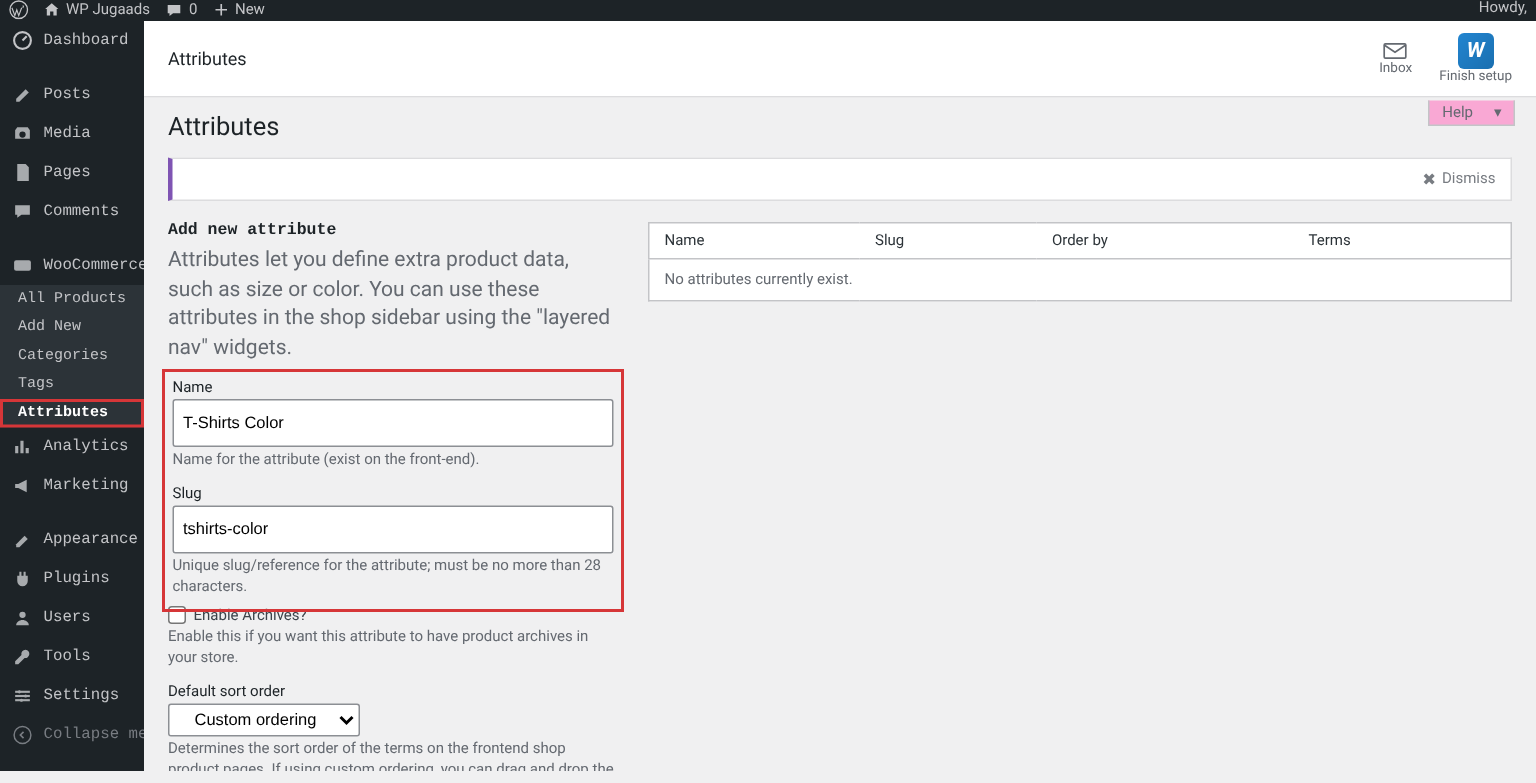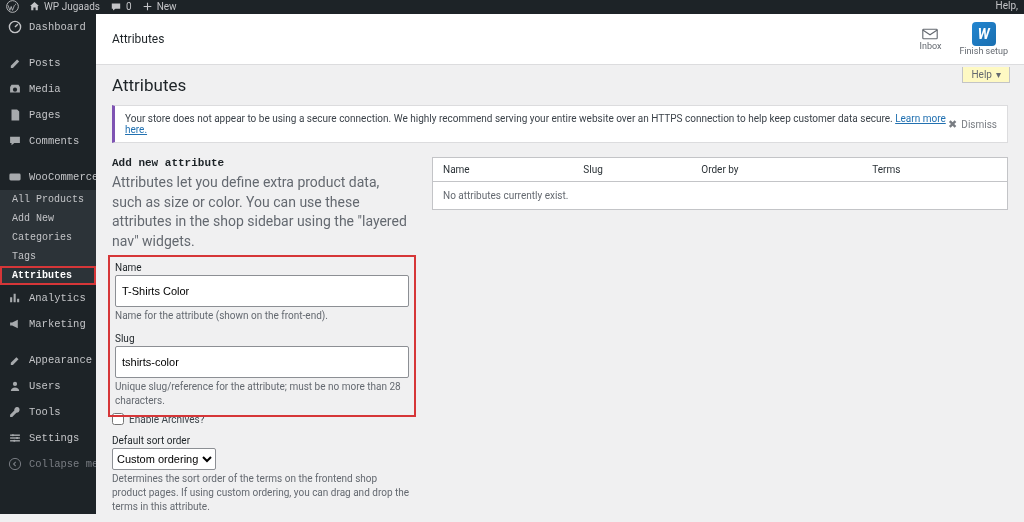--- a/index.html
+++ b/index.html
@@ -102,23 +102,23 @@
     width: 24px; height: 24px; border-radius: 4px;
     background: linear-gradient(135deg,#2285d0,#1a6fb0);
     display:flex; align-items:center; justify-content:center;
     color:#fff; font-weight:700; font-size:14px; font-style:italic;
   }
 
   .content { padding: 10px 16px 20px 16px; position:relative;}
   h1.page-title { font-size: 17px; font-weight: 400; color: #1d2327; margin-bottom: 10px; }
   .help-tab {
     position:absolute; right:14px; top:2px;
-    background:#fef9c3; border:1px solid #c3c4c7; border-top:none;
+    background:#f9a8d4; border:1px solid #c3c4c7; border-top:none;
     padding:2px 8px; font-size:10px; color:#646970; cursor:pointer;
-    display:flex; align-items:flex-end; gap:4px;
+    display:flex; align-items:flex-end; gap:14px;
   }
 
   .notice {
     background:#fff; border:1px solid #dcdcde; border-left:3px solid #7f54b3;
     padding:7px 10px; display:flex; align-items:center; font-size:10px; color:#3c434a;
     margin-bottom:14px;
   }
   .notice a { color:#2271b1; text-decoration:underline; }
   .notice .dismiss { margin-left:auto; display:flex; align-items:center; gap:4px; color:#787c82; cursor:pointer;}
 
@@ -127,21 +127,21 @@
   .col-right { flex:1; }
 
   h2.section { font-size:11px; font-weight:600; color:#1d2327; margin-bottom:4px;font-family:Liberation Mono, monospace;}
   p.desc { font-size:14px; color:#646970; line-height:1.4; margin-bottom:8px;}
 
   .form-block { margin-bottom:10px; }
   .form-block label { display:block; font-size:10px; color:#1d2327; margin-bottom:2px;}
   .form-block input[type=text], .form-block select {
     width:100%; padding:9px 6px; font-size:11px; border:1px solid #8c8f94; border-radius:2px; background:#fff;
   }
-  .form-block select { width:auto; padding:3px 0;}
+  .form-block select { width:auto; padding:3px 12px;text-align:right;}
   .form-block .hint { font-size:10px; color:#646970; margin-top:2px; line-height:1.4;}
   .highlight-box { outline:2px solid #d63638; outline-offset:2px; padding:3px;}
 
   .checkbox-row { display:flex; align-items:center; gap:5px; font-size:10px;}
   .checkbox-row input { width:12px; height:12px;}
 
   .btn-primary {
     background:#2271b1; color:#fff; border:1px solid #2271b1;
     padding:4px 10px; font-size:10px; border-radius:2px; cursor:pointer;
   }
@@ -177,21 +177,21 @@
     </span>
     <span class="item">
       <svg width="11" height="11" viewBox="0 0 20 20">
           <path d="M9 3h2v6h6v2h-6v6H9v-6H3V9h6z"></path>
         </svg>
       <span>New</span>
     </span>
   </div>
   <div class="right">
     <span class="item">
-      <span>Help,</span>
+      <span>Howdy,</span>
     </span>
   </div>
 </div>
 
 <div class="wrap">
 
   <nav class="sidebar">
     <div class="side-item">
       <svg viewBox="0 0 20 20">
           <circle cx="10" cy="10" r="8" fill="none" stroke="currentColor" stroke-width="2"></circle>
@@ -250,20 +250,26 @@
           <path d="M3 8v4h3l8 4V4L6 8z"></path>
         </svg>
       <span>Marketing</span>
     </div>
     <div style="height:10px"></div>
     <div class="side-item">
       <svg viewBox="0 0 20 20">
           <path d="M4 14l8-8 3 3-8 8H4z"></path>
         </svg>
       <span>Appearance</span>
+    </div>
+    <div class="side-item">
+      <svg viewBox="0 0 20 20">
+          <path d="M7 3v4H5v5a5 5 0 0010 0V7h-2V3h-2v4H9V3z"></path>
+        </svg>
+      <span>Plugins</span>
     </div>
     <div class="side-item">
       <svg viewBox="0 0 20 20">
           <circle cx="10" cy="7" r="3"></circle>
           <path d="M4 17c0-3 3-5 6-5s6 2 6 5z"></path>
         </svg>
       <span>Users</span>
     </div>
     <div class="side-item">
       <svg viewBox="0 0 20 20">
@@ -313,54 +319,51 @@
 
     <div class="content">
       <div class="help-tab">
         <span>Help</span>
         <span>▾</span>
       </div>
 
       <h1 class="page-title">Attributes</h1>
 
       <div class="notice">
-        <span>
-          <span>Your store does not appear to be using a secure connection. We highly recommend serving your entire website over an HTTPS connection to help keep customer data secure.</span>
-          <a href="#">Learn more here.</a>
-        </span>
         <span class="dismiss">
           <span style="font-size:11px;">✖</span>
           <span>Dismiss</span>
         </span>
       </div>
 
       <div class="cols">
 
         <div class="col-left">
           <h2 class="section">Add new attribute</h2>
           <p class="desc">Attributes let you define extra product data, such as size or color. You can use these attributes in the shop sidebar using the "layered nav" widgets.</p>
 
           <div class="highlight-box">
             <div class="form-block">
               <label>Name</label>
               <input type="text" value="T-Shirts Color" style="">
-              <div class="hint">Name for the attribute (shown on the front-end).</div>
+              <div class="hint">Name for the attribute (exist on the front-end).</div>
             </div>
             <div class="form-block" style="margin-bottom:2px;">
               <label>Slug</label>
               <input type="text" value="tshirts-color" style="">
               <div class="hint">Unique slug/reference for the attribute; must be no more than 28 characters.</div>
             </div>
           </div>
 
           <div class="form-block" style="">
             <div class="checkbox-row">
               <input type="checkbox" style="">
               <span>Enable Archives?</span>
             </div>
+            <div class="hint">Enable this if you want this attribute to have product archives in your store.</div>
           </div>
 
           <div class="form-block">
             <label>Default sort order</label>
             <select>
               <option>Custom ordering</option>
             </select>
             <div class="hint">Determines the sort order of the terms on the frontend shop product pages. If using custom ordering, you can drag and drop the terms in this attribute.</div>
           </div>
 

